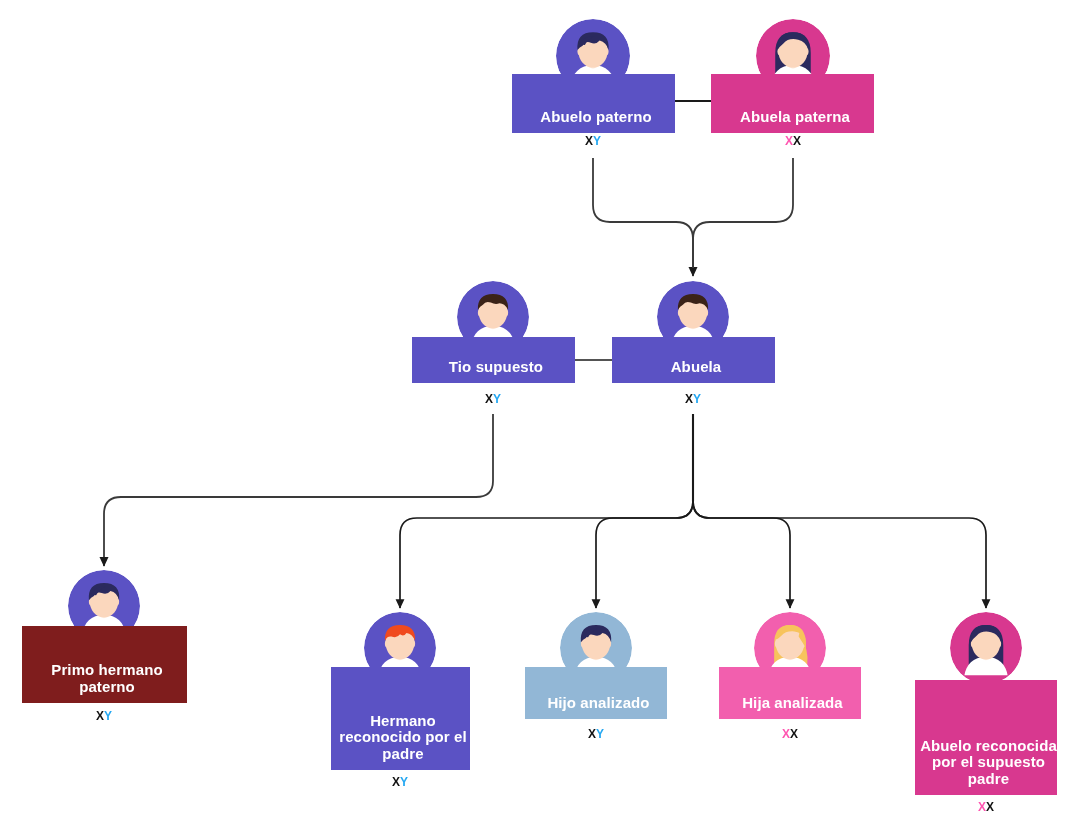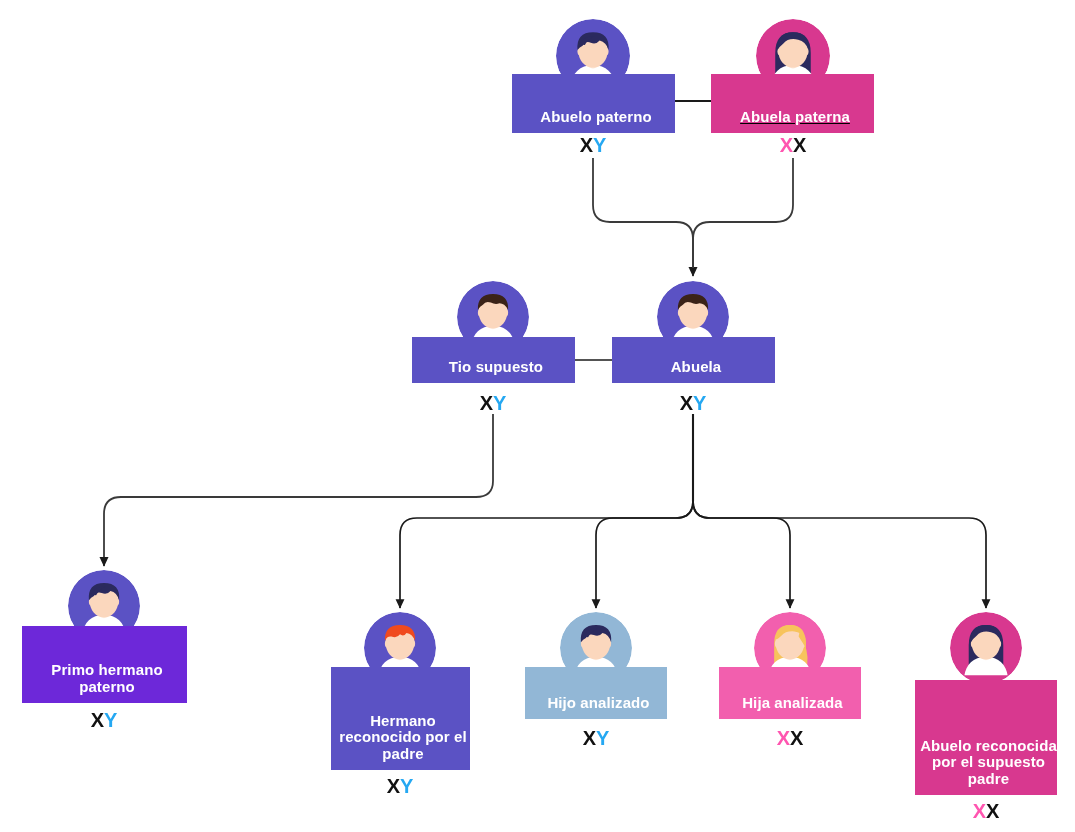--- a/index.html
+++ b/index.html
@@ -49,21 +49,21 @@
     font-size: 15px;
     line-height: 1.12;
     padding: 0 0 7px 5px;
     box-sizing: border-box;
     letter-spacing: .1px;
   }
   .karyo {
     position: absolute;
     text-align: center;
     font-weight: bold;
-    font-size: 20px;
+    font-size: 12px;
     color: #111111;
     white-space: nowrap;
   }
   .kx-black { color: #111111; }
   .kx-blue  { color: #25a8f2; }
   .kx-pink  { color: #ff55b0; }
 </style>
 </head>
 <body>
 
@@ -126,21 +126,21 @@
             <path d="M26 46 q0 -28 24 -28 q24 0 24 28 l0 30 q0 9 -8 10 l-32 0 q-8 -1 -8 -10 z" fill="#2b2a5e"></path>
             <path d="M42 56 l16 0 l0 16 l-16 0 z" fill="#fbd7bd"></path>
             <path d="M50 62 c-18 0 -28 12 -30 26 l60 0 c-2 -14 -12 -26 -30 -26 z" fill="#ffffff"></path>
             <path d="M44 62 q6 8 12 0 q-6 10 -12 0 z" fill="#fbd7bd" opacity="0.65"></path>
             <ellipse cx="33" cy="44" rx="4" ry="5.5" fill="#fbd7bd"></ellipse>
             <ellipse cx="67" cy="44" rx="4" ry="5.5" fill="#fbd7bd"></ellipse>
             <path d="M50 20 c-13 0 -20 10 -20 22 c0 14 9 24 20 24 c11 0 20 -10 20 -24 c0 -12 -7 -22 -20 -22 z" fill="#fbd7bd"></path>
             <path d="M29 42 q-1 -24 21 -24 q22 0 21 24 q-4 -12 -14 -14 q-13 -3 -20 5 q-5 4 -8 9 z" fill="#2b2a5e"></path>
           </svg>
         </div>
-        <div class="box" style="left: 711px; top: 74px; width: 163px; height: 59px; background: rgb(216, 56, 143); text-decoration: underline;">
+        <div class="box" style="left: 711px; top: 74px; width: 163px; height: 59px; background: rgb(216, 56, 143);">
           <span class="box-label">Abuela paterna</span>
         </div>
         <div class="karyo" style="left: 753px; top: 134px; width: 80px;"><span class="kx-pink">X</span><span class="kx-black">X</span></div>
       </div>
       <div class="node" style="left: 0px; top: 0px;">
         <div class="avatar" style="left: 457px; top: 281px; width: 72px; height: 72px;">
           <svg width="72" height="72" viewBox="0 0 100 100" xmlns="http://www.w3.org/2000/svg">
             <circle cx="50" cy="50" r="50" fill="#5b52c4"></circle>
             <path d="M42 56 l16 0 l0 16 l-16 0 z" fill="#fbd7bd"></path>
             <path d="M50 62 c-18 0 -28 12 -30 26 l60 0 c-2 -14 -12 -26 -30 -26 z" fill="#ffffff"></path>
@@ -181,21 +181,21 @@
             <path d="M42 56 l16 0 l0 16 l-16 0 z" fill="#fbd7bd"></path>
             <path d="M50 62 c-18 0 -28 12 -30 26 l60 0 c-2 -14 -12 -26 -30 -26 z" fill="#ffffff"></path>
             <path d="M44 62 q6 8 12 0 q-6 10 -12 0 z" fill="#fbd7bd" opacity="0.65"></path>
             <ellipse cx="33" cy="44" rx="4" ry="5.5" fill="#fbd7bd"></ellipse>
             <ellipse cx="67" cy="44" rx="4" ry="5.5" fill="#fbd7bd"></ellipse>
             <path d="M50 20 c-13 0 -20 10 -20 22 c0 14 9 24 20 24 c11 0 20 -10 20 -24 c0 -12 -7 -22 -20 -22 z" fill="#fbd7bd"></path>
             <path d="M29 42 q-2 -24 21 -24 q23 0 21 24 q-3 -11 -12 -13 q-5 6 -12 3 q-7 -3 -11 4 q-4 2 -7 6 z" fill="#2b2a5e"></path>
             <path d="M31 34 q8 -12 22 -11 q-10 4 -14 12 z" fill="#2b2a5e"></path>
           </svg>
         </div>
-        <div class="box" style="left: 22px; top: 626px; width: 165px; height: 77px; background: #6d28d9;">
+        <div class="box" style="left: 22px; top: 626px; width: 165px; height: 77px; background: #7f1d1d;">
           <span class="box-label">Primo hermano paterno</span>
         </div>
         <div class="karyo" style="left: 64px; top: 709px; width: 80px;"><span class="kx-black">X</span><span class="kx-blue">Y</span></div>
       </div>
       <div class="node" style="left: 0px; top: 0px;">
         <div class="avatar" style="left: 364px; top: 612px; width: 72px; height: 72px;">
           <svg width="72" height="72" viewBox="0 0 100 100" xmlns="http://www.w3.org/2000/svg">
             <circle cx="50" cy="50" r="50" fill="#5b52c4"></circle>
             <path d="M42 56 l16 0 l0 16 l-16 0 z" fill="#fbd7bd"></path>
             <path d="M50 62 c-18 0 -28 12 -30 26 l60 0 c-2 -14 -12 -26 -30 -26 z" fill="#ffffff"></path>

